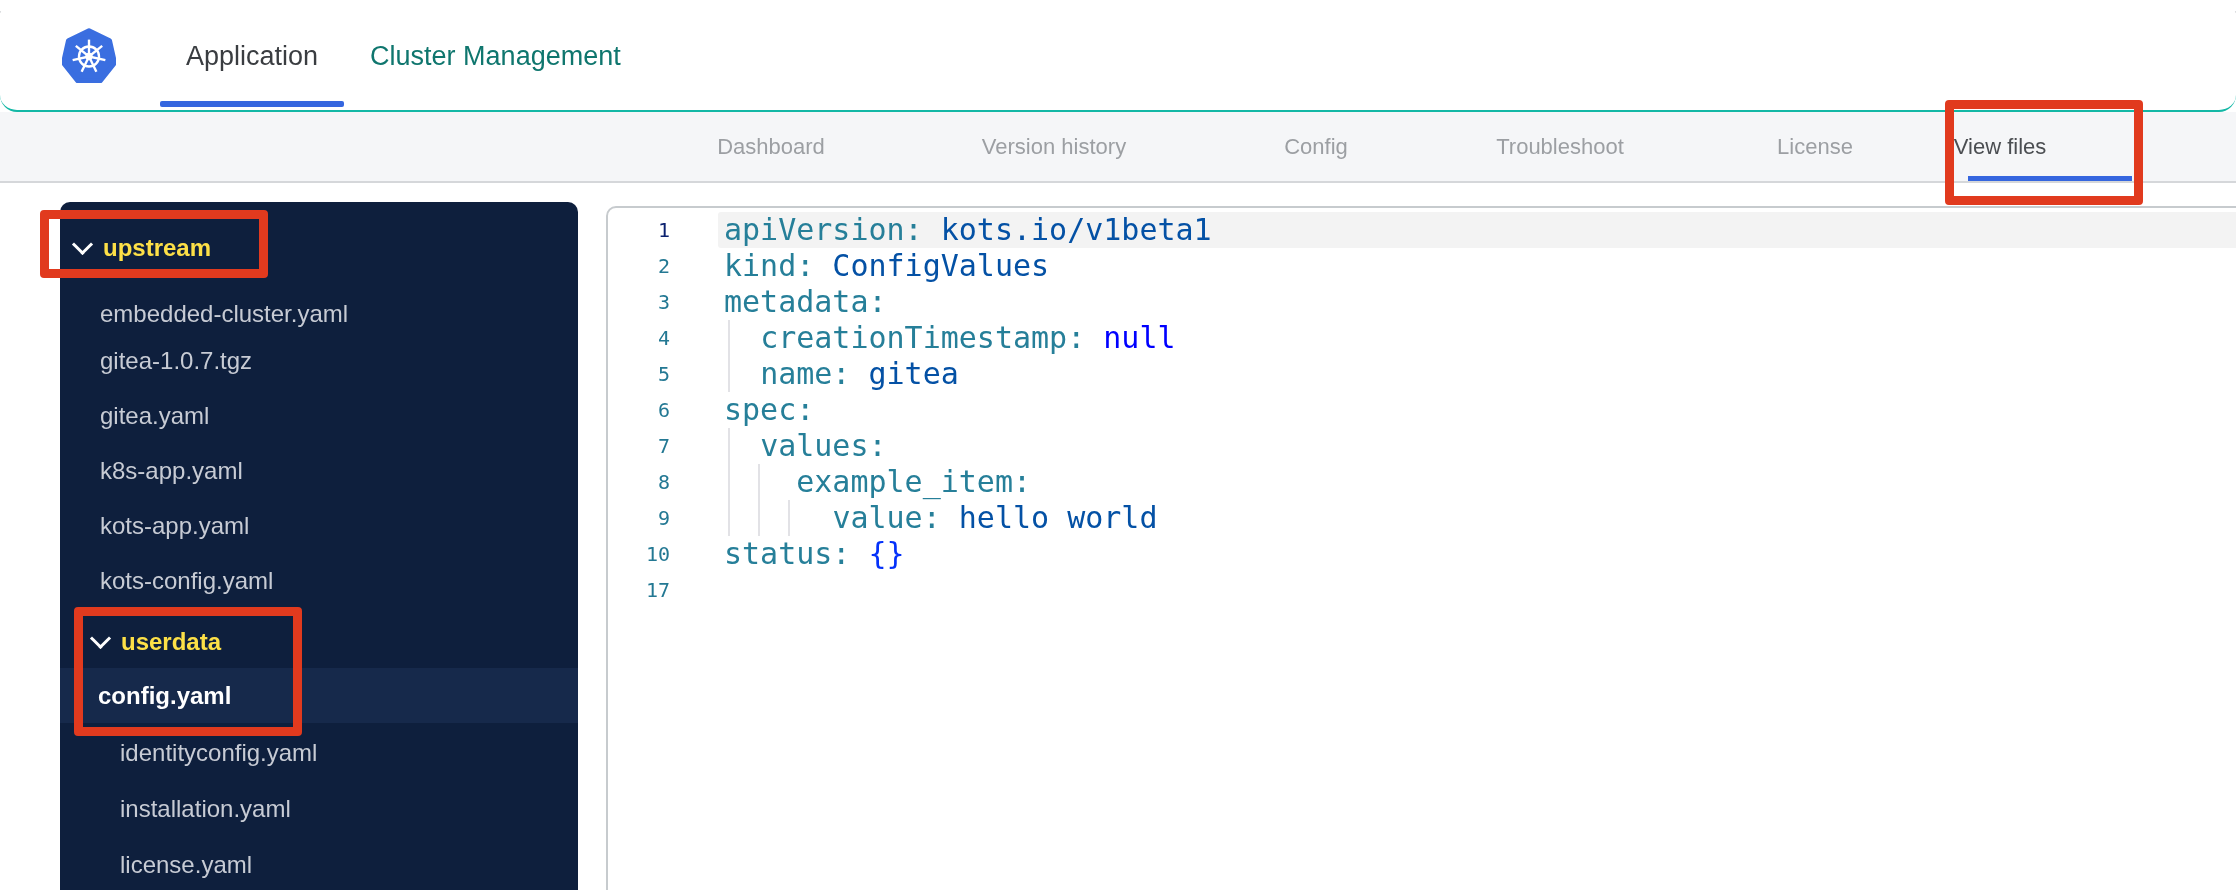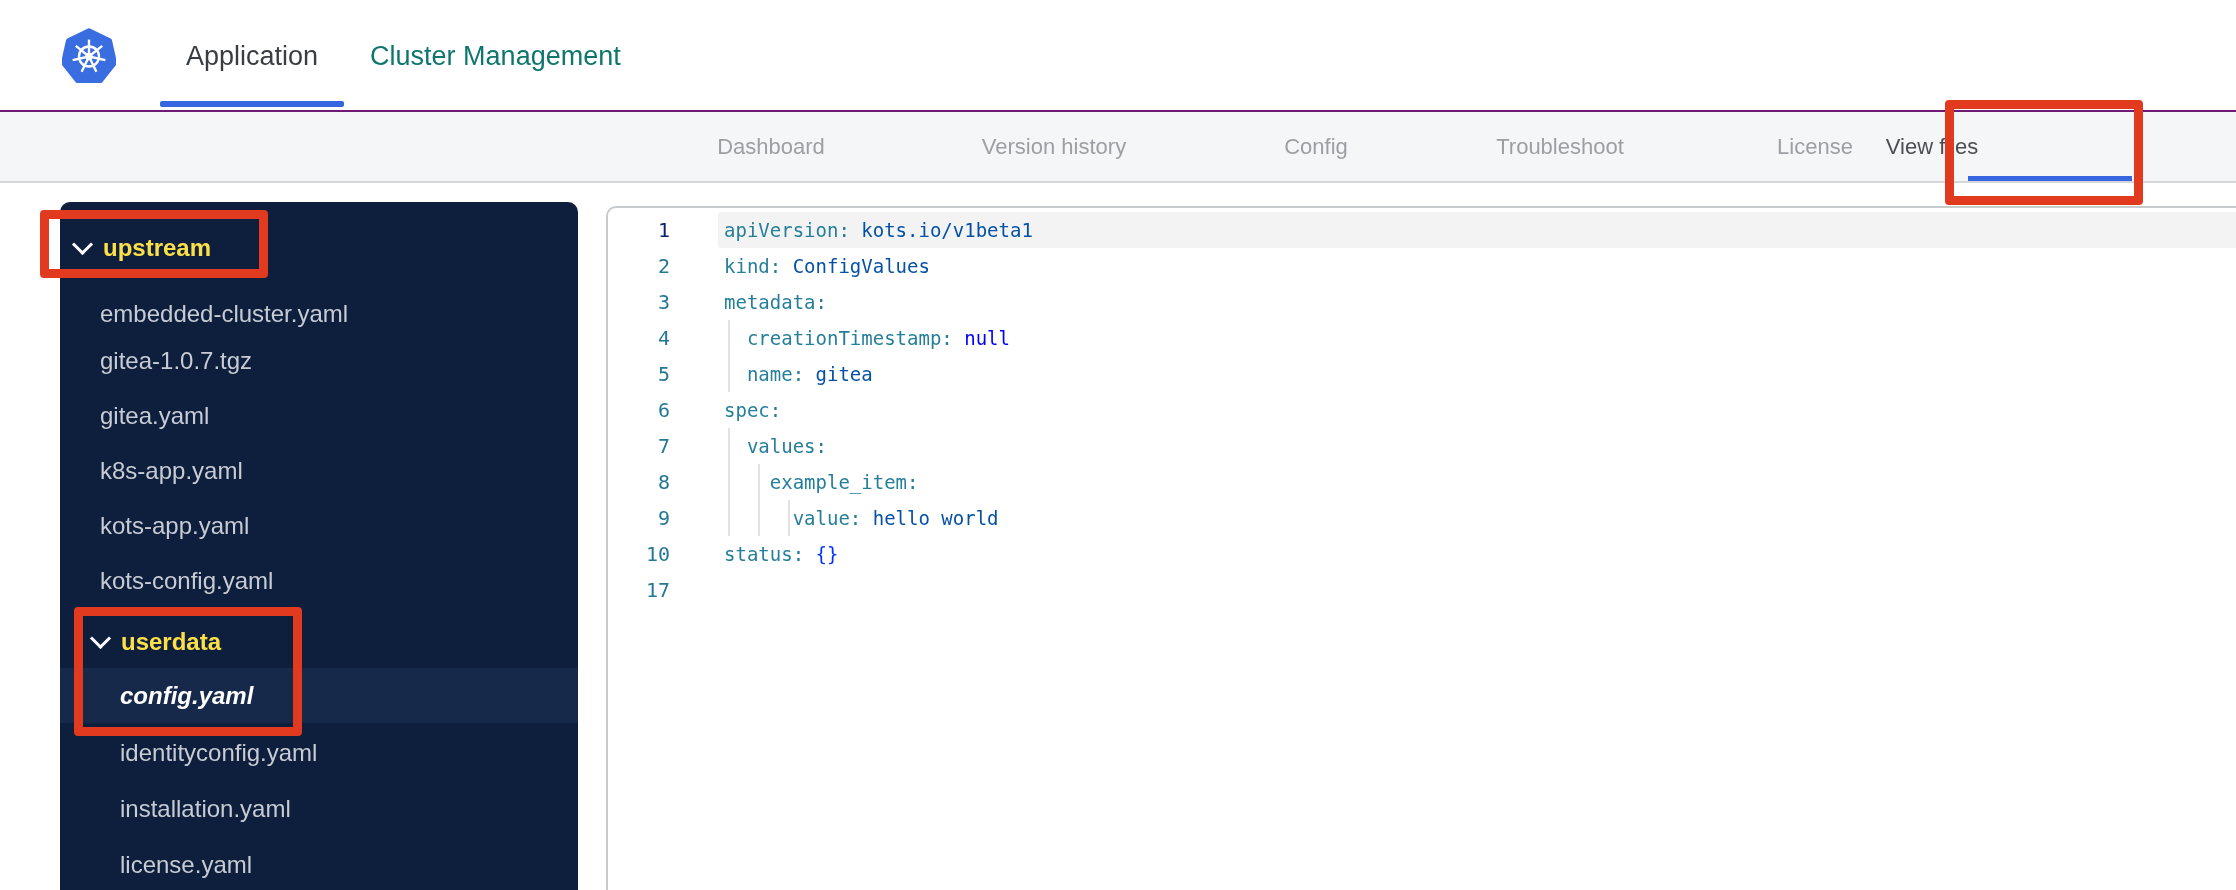--- a/index.html
+++ b/index.html
@@ -4,21 +4,21 @@
 <style>
   html,body{margin:0;padding:0;background:#ffffff;}
   .screen{position:relative;width:2236px;height:890px;overflow:hidden;
           font-family:"Liberation Sans",sans-serif;background:#ffffff;}
 
   
   .topline{position:absolute;left:0;top:11px;width:100%;height:2px;background:#d9dbdd;}
 
   
   .header{position:absolute;left:0;top:0;width:100%;height:112px;background:#ffffff;
-          border-bottom:2px solid #701a75;box-sizing:border-box;}
+          border-bottom:2px solid #14b8a6;box-sizing:border-box;border-radius:17px;}
   .logo{position:absolute;left:62px;top:28px;width:54px;height:58px;}
   .app-tabs{position:absolute;left:160px;top:0;height:112px;display:flex;}
   .app-tab{position:relative;height:100%;display:flex;align-items:center;
            padding:0 26px;font-size:27px;color:#0f766e;cursor:pointer;}
   .app-tab.active{color:#3a3d41;}
   .app-tab.active .tab-underline{position:absolute;left:0;right:0;bottom:5px;height:6px;
            background:#3566df;border-radius:2px;}
 
   
   .nav{position:absolute;left:0;top:112px;width:100%;height:71px;background:#f5f6f8;
@@ -48,21 +48,21 @@
   .code-lines{position:absolute;left:0;top:4px;right:0;}
   .code-line{position:relative;height:36px;}
   .line-highlight{position:absolute;left:110px;right:0;top:0;bottom:0;
                   background:#f3f3f3;border-radius:3px 0 0 3px;}
   .gutter-num{position:absolute;left:0;top:0;width:62px;text-align:right;
               font-family:"DejaVu Sans Mono",monospace;font-size:20px;line-height:36px;
               color:#237893;}
   .code-line.active .gutter-num{color:#0b216f;}
   .indent-guide{position:absolute;top:0;bottom:0;width:2px;background:#e2e2e6;}
   .code-text{position:absolute;left:116px;top:0;white-space:pre;
-             font-family:"DejaVu Sans Mono",monospace;font-size:19px;line-height:36px;}
+             font-family:"DejaVu Sans Mono",monospace;font-size:30px;line-height:36px;}
   .tk-key{color:#267f99;}
   .tk-str{color:#0451a5;}
   .tk-kw{color:#0000ff;}
   .tk-br{color:#0431fa;}
 
   
   .annotation{position:absolute;border:9px solid #e13a1e;border-radius:4px;
               box-sizing:border-box;z-index:60;pointer-events:none;}
   .ann-upstream{left:40px;top:210px;width:228px;height:68px;}
   .ann-userdata{left:74px;top:607px;width:228px;height:129px;}
@@ -101,21 +101,21 @@
       </div>
   </div>
 
   <div class="nav">
     <div class="nav-underline"></div>
   <div class="nav-item" style="left: 771px;">Dashboard</div>
       <div class="nav-item" style="left: 1054px;">Version history</div>
       <div class="nav-item" style="left: 1316px;">Config</div>
       <div class="nav-item" style="left: 1560px;">Troubleshoot</div>
       <div class="nav-item" style="left: 1815px;">License</div>
-      <div class="nav-item active" style="left: 1932px;">View files</div>
+      <div class="nav-item active" style="left: 2000px;">View files</div>
     </div>
 
   <div class="sidebar">
       <div class="tree-row folder" style="top: 18px; padding-left: 15px;">
         <span class="chevron"></span>
         <span class="tree-label">upstream</span>
       </div>
       <div class="tree-row file" style="top: 84px; padding-left: 40px;">
         <span class="tree-label">embedded-cluster.yaml</span>
       </div>
@@ -131,21 +131,21 @@
       <div class="tree-row file" style="top: 296px; padding-left: 40px;">
         <span class="tree-label">kots-app.yaml</span>
       </div>
       <div class="tree-row file" style="top: 351px; padding-left: 40px;">
         <span class="tree-label">kots-config.yaml</span>
       </div>
       <div class="tree-row folder" style="top: 412px; padding-left: 33px;">
         <span class="chevron"></span>
         <span class="tree-label">userdata</span>
       </div>
-      <div class="tree-row file selected" style="top: 466px; padding-left: 60px; font-style: italic;">
+      <div class="tree-row file selected" style="top: 466px; padding-left: 38px;">
         <span class="tree-label">config.yaml</span>
       </div>
       <div class="tree-row file" style="top: 523px; padding-left: 60px;">
         <span class="tree-label">identityconfig.yaml</span>
       </div>
       <div class="tree-row file" style="top: 579px; padding-left: 60px;">
         <span class="tree-label">installation.yaml</span>
       </div>
       <div class="tree-row file" style="top: 635px; padding-left: 60px;">
         <span class="tree-label">license.yaml</span>

